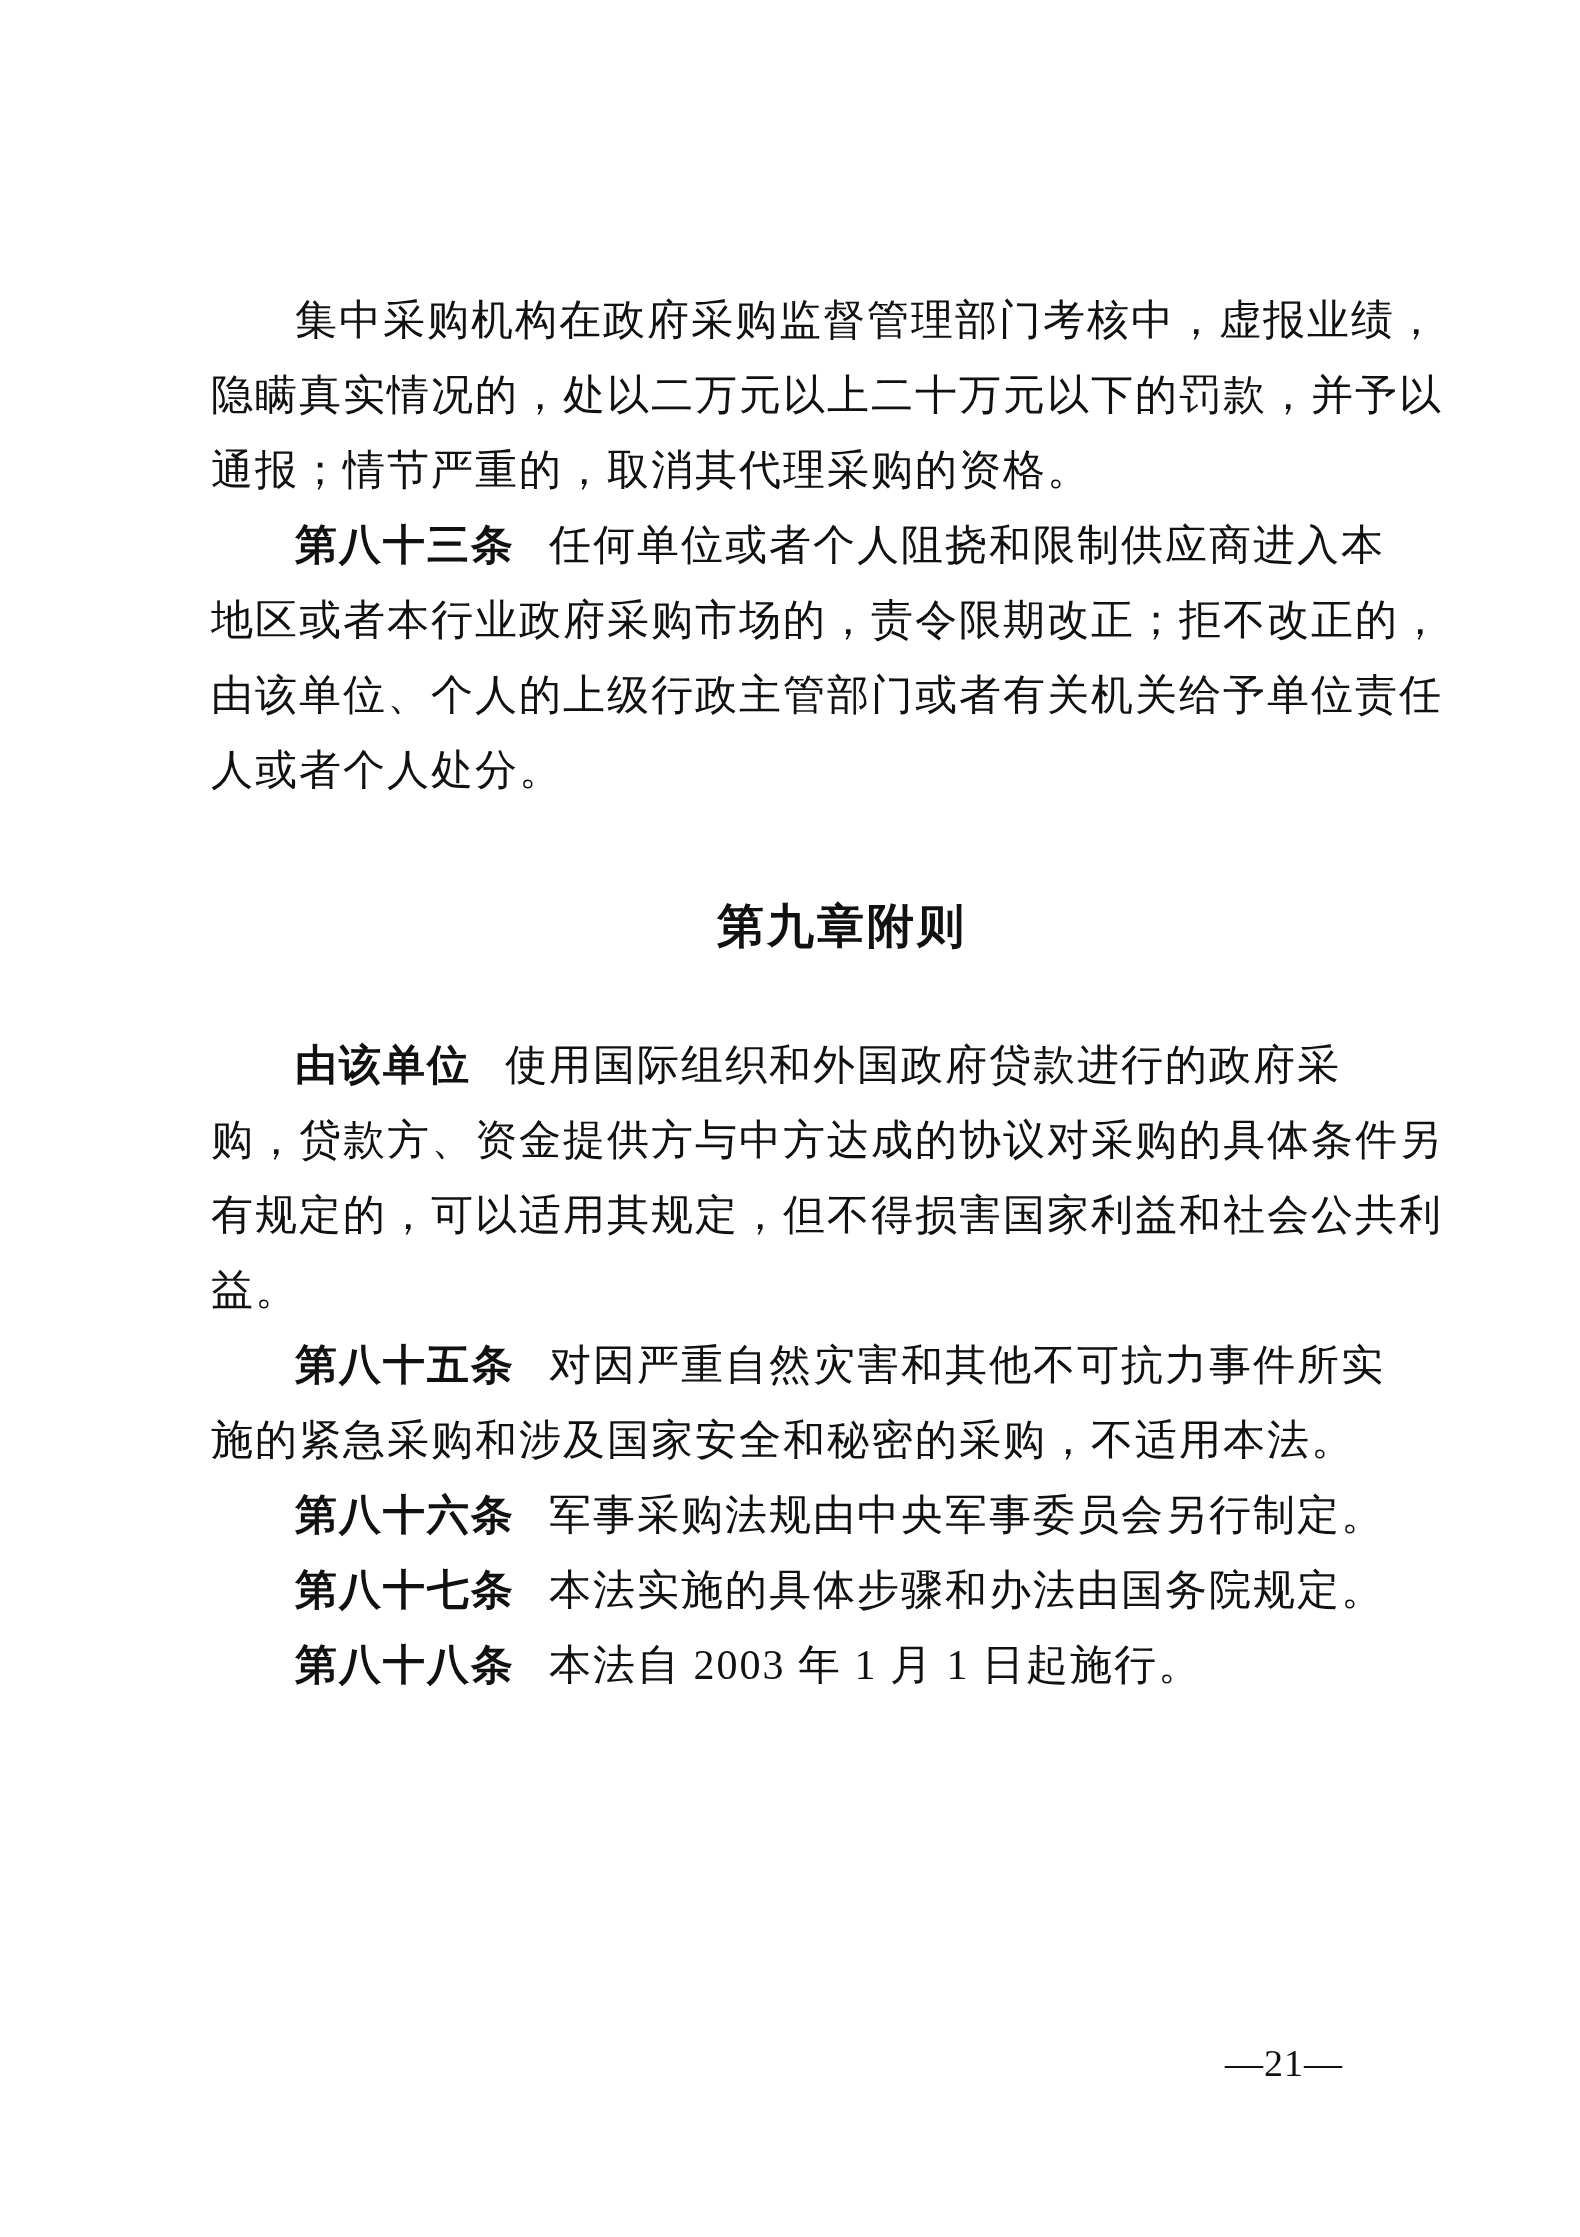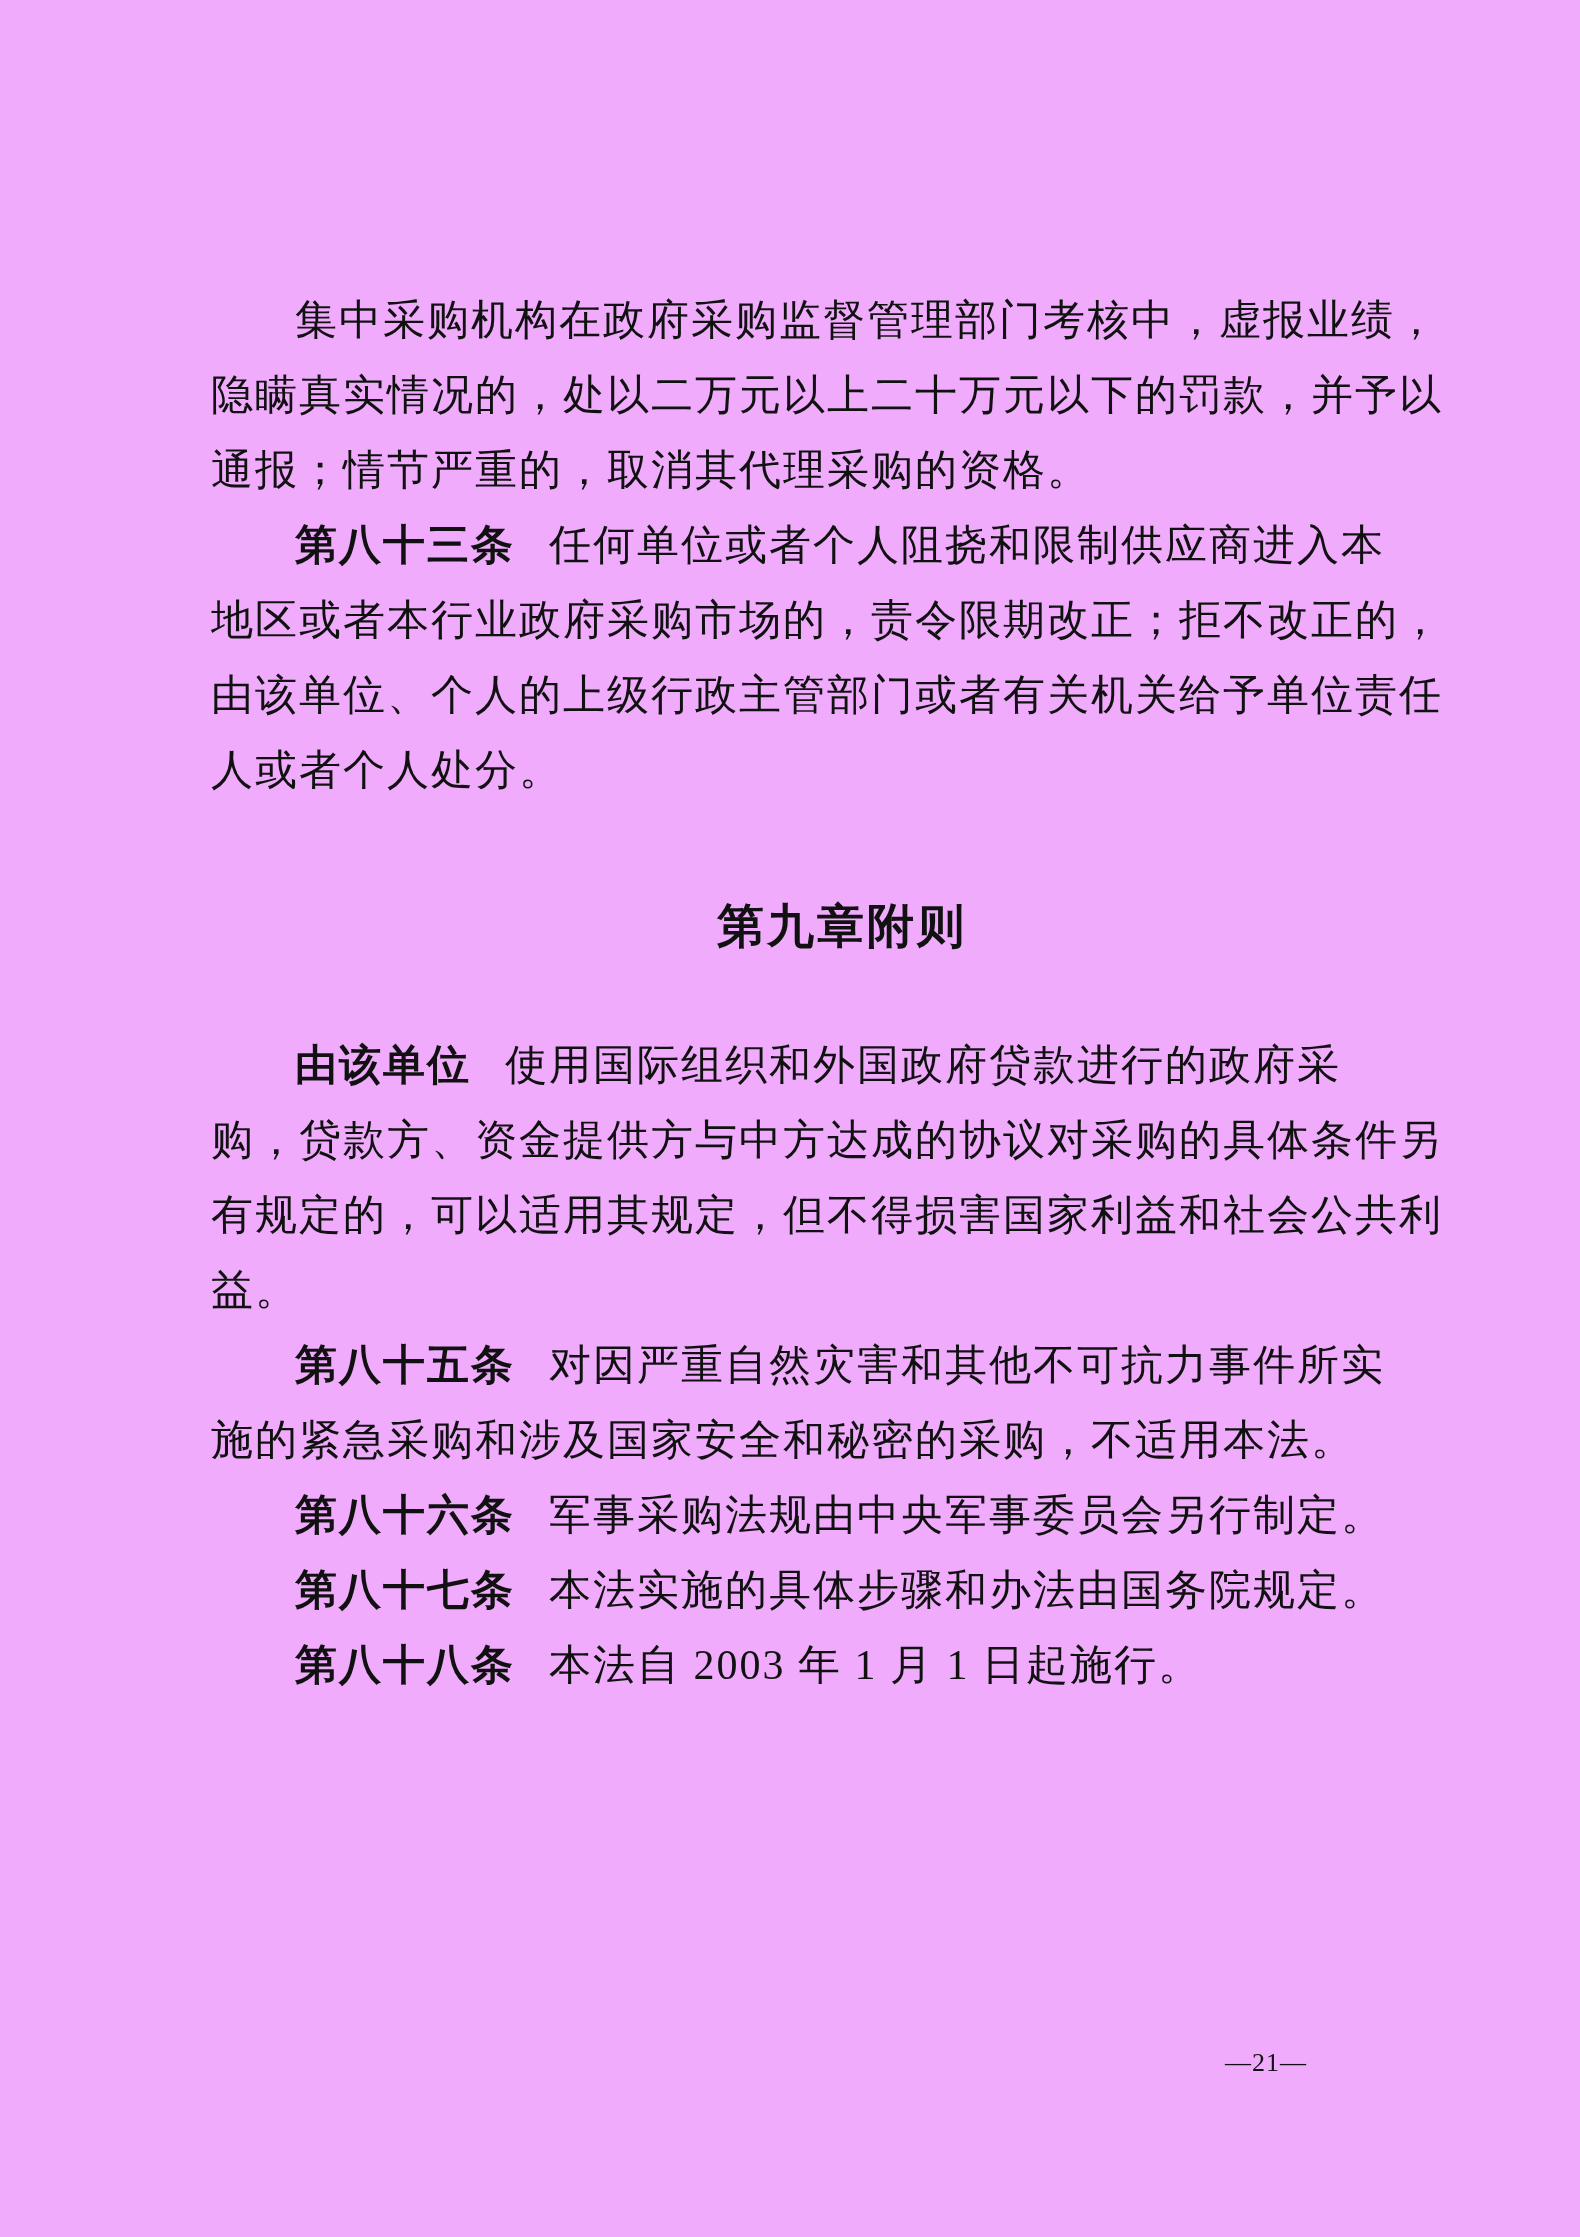--- a/index.html
+++ b/index.html
@@ -4,21 +4,21 @@
 <style>
   html, body {
     margin: 0;
     padding: 0;
     background: #e8e8e8;
   }
   .page {
     position: relative;
     width: 1580px;
     height: 2237px;
-    background: #f0abfc;
+    background: #ffffff;
     margin: 0 auto;
     overflow: hidden;
     font-family: "Liberation Serif", "DejaVu Serif", serif;
     color: #111111;
   }
   .textblock {
     position: absolute;
     left: 211px;
     top: 283px;
     width: 1262px;
@@ -49,21 +49,21 @@
     font-family: "Liberation Sans", "DejaVu Sans", sans-serif;
     text-align: center;
     letter-spacing: 3px;
   }
   .chapter .chap-num {
   }
   .pagenum {
     position: absolute;
     left: 1225px;
     top: 2040px;
-    font-size: 26px;
+    font-size: 38px;
     line-height: 46px;
     letter-spacing: 1px;
     font-family: "Liberation Serif", "DejaVu Serif", serif;
     color: #111111;
   }
 </style>
 </head>
 <body>
 
 <div class="page">

